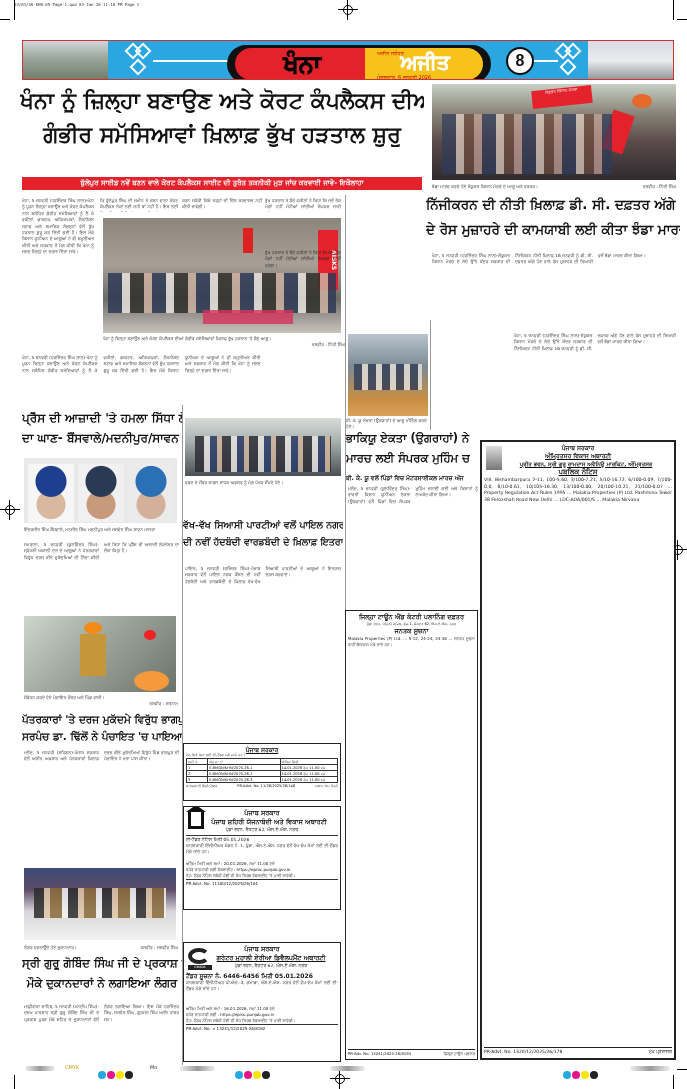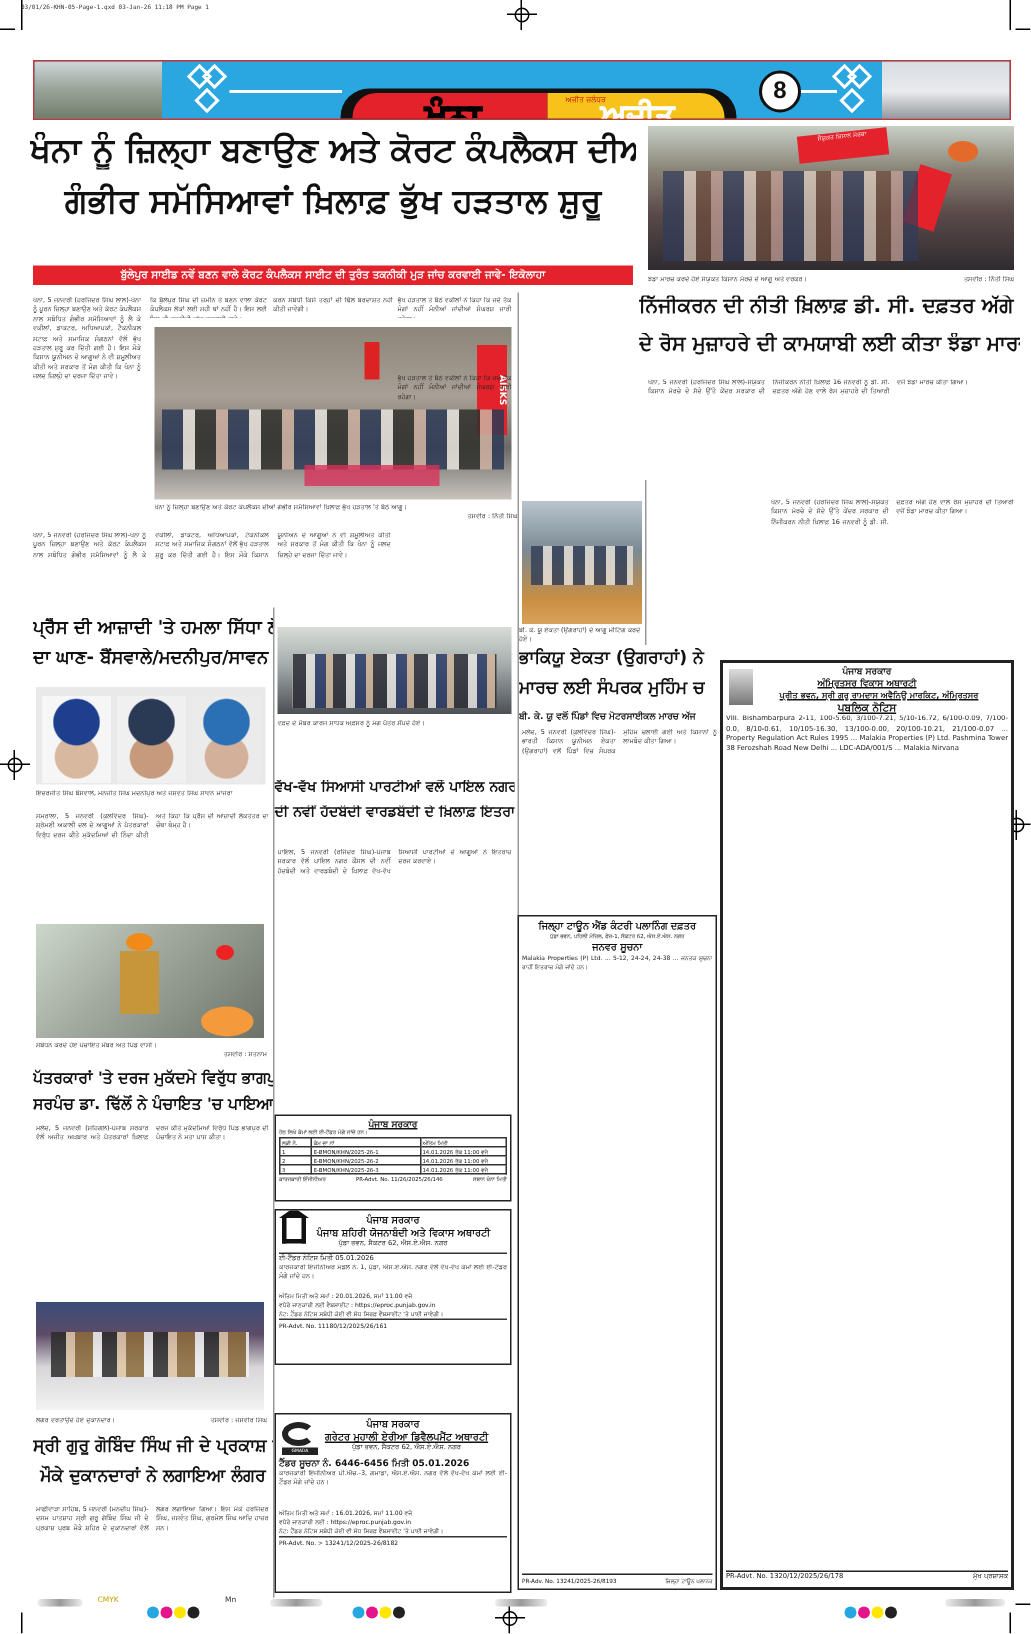--- a/index.html
+++ b/index.html
@@ -13,21 +13,21 @@
   .reg:after { content: ""; position: absolute; left: 0; top: 9px; width: 20px; height: 1px; background: #000; }
   .reg span { position: absolute; left: 5px; top: 5px; width: 10px; height: 10px; border: 1px solid #000; border-radius: 50%; }
 
   
   .mast { position: absolute; left: 22px; top: 40px; width: 652px; height: 40px; border: 1px solid #c33; background: #2aa7e0; overflow: hidden; }
   .mast .ph-left { position: absolute; left: 0; top: 0; width: 85px; height: 40px; background: linear-gradient(180deg,#cfd6d8 0%,#9aa59a 45%,#6d7a66 100%); }
   .mast .ph-right { position: absolute; right: 0; top: 0; width: 85px; height: 40px; background: linear-gradient(180deg,#d8dde2 0%,#e9ebee 50%,#8b8f93 100%); }
   .mast .diam { position: absolute; top: 2px; width: 34px; height: 36px; }
   .mast .diam i { position: absolute; width: 12px; height: 12px; border: 2px solid #fff; transform: rotate(45deg); }
   .mast .line { position: absolute; top: 19px; height: 2px; background: #fff; }
-  .oval { position: absolute; left: 204px; top: 18px; width: 264px; height: 38px; border-radius: 19px; background: #111; overflow: hidden; }
+  .oval { position: absolute; left: 204px; top: 4px; width: 264px; height: 38px; border-radius: 19px; background: #111; overflow: hidden; }
   .oval .red { position: absolute; left: 8px; top: 3px; width: 130px; height: 32px; background: #e3222b; border-radius: 16px 0 0 16px; }
   .oval .yel { position: absolute; left: 138px; top: 3px; width: 118px; height: 32px; background: #f7c21a; border-radius: 0 16px 16px 0; }
   .oval .t1 { position: absolute; left: 20px; top: 3px; width: 110px; text-align: center; font-size: 24px; font-weight: bold; color: #fff; line-height: 32px; -webkit-text-stroke: 1px #000; }
   .oval .pre { position: absolute; left: 150px; top: 5px; font-size: 5px; color: #c00; }
   .oval .t2 { position: absolute; left: 148px; top: 6px; width: 100px; font-size: 20px; font-weight: bold; color: #e5e5e5; line-height: 22px; text-align: center; -webkit-text-stroke: .6px #fff; }
   .oval .date { position: absolute; left: 150px; top: 29px; font-size: 5px; color: #b00; }
   .pgnum { position: absolute; left: 483px; top: 6px; width: 28px; height: 28px; border-radius: 50%; background: #fff; border: 2px solid #111; text-align: center; line-height: 24px; font-weight: bold; font-size: 16px; font-family: "Liberation Sans", sans-serif; }
 
   
   .abs { position: absolute; }
@@ -251,21 +251,21 @@
   <div class="body" style="height:565px;font-size:4.6px;line-height:6.7px;">VIII. Bishambarpura 2-11, 100-5.60, 3/100-7.21, 5/10-16.72, 6/100-0.09, 7/100-0.0, 8/10-0.61, 10/105-16.30, 13/100-0.00, 20/100-10.21, 21/100-0.07 ... Property Regulation Act Rules 1995 ... Malakia Properties (P) Ltd. Pashmina Tower 38 Ferozshah Road New Delhi ... LDC-ADA/001/S ... Malakia Nirvana</div>
   <div style="position:absolute;left:2px;right:2px;bottom:2px;display:flex;justify-content:space-between;font-size:4.5px;line-height:8px;border-top:1px solid #222;">
     <span>PR-Advt. No. 1320/12/2025/26/178</span>
     <span>ਮੁੱਖ ਪ੍ਰਸ਼ਾਸਕ</span>
   </div>
 </div>
 
 <div class="box" style="left:345px;top:610px;width:133px;height:450px;padding:2px;">
   <div class="adtitle" style="font-size:6.5px;white-space:nowrap;">ਜਿਲ੍ਹਾ ਟਾਊਨ ਐਂਡ ਕੰਟਰੀ ਪਲਾਨਿੰਗ ਦਫ਼ਤਰ</div>
   <div style="font-size:3.6px;line-height:5px;text-align:center;white-space:nowrap;overflow:hidden;">ਪੁੱਡਾ ਭਵਨ, ਪਹਿਲੀ ਮੰਜ਼ਿਲ, ਫੇਜ਼-1, ਸੈਕਟਰ 62, ਐਸ.ਏ.ਐਸ. ਨਗਰ</div>
-  <div class="adtitle" style="font-size:6.5px;">ਜਨਵਰ ਸੂਚਨਾ</div>
+  <div class="adtitle" style="font-size:6.5px;">ਜਨਤਕ ਸੂਚਨਾ</div>
   <div class="body" style="height:400px;font-size:4px;line-height:6.3px;">Malakia Properties (P) Ltd. ... 5-12, 24-24, 24-38 ... ਜਨਤਕ ਸੂਚਨਾ ਰਾਹੀਂ ਇਤਰਾਜ਼ ਮੰਗੇ ਜਾਂਦੇ ਹਨ।</div>
   <div style="position:absolute;left:2px;right:2px;bottom:2px;display:flex;justify-content:space-between;font-size:3.8px;line-height:7px;border-top:1px solid #222;">
     <span>PR-Adv. No. 13241/2025-26/8193</span>
     <span>ਜ਼ਿਲ੍ਹਾ ਟਾਊਨ ਪਲਾਨਰ</span>
   </div>
 </div>
 
 <div class="greybar" style="left:25px;top:1066px;width:30px;"></div>
 <div class="abs" style="left:65px;top:1064px;font-size:5px;color:#c3a000;">CMYK</div>
 <div class="cmyk" style="left:98px;top:1064px;">

